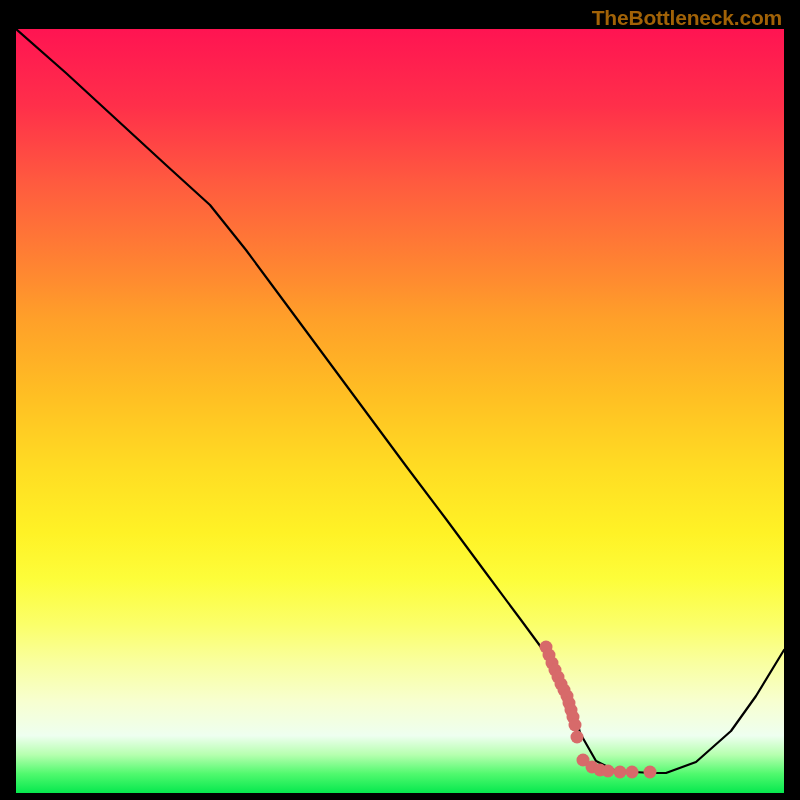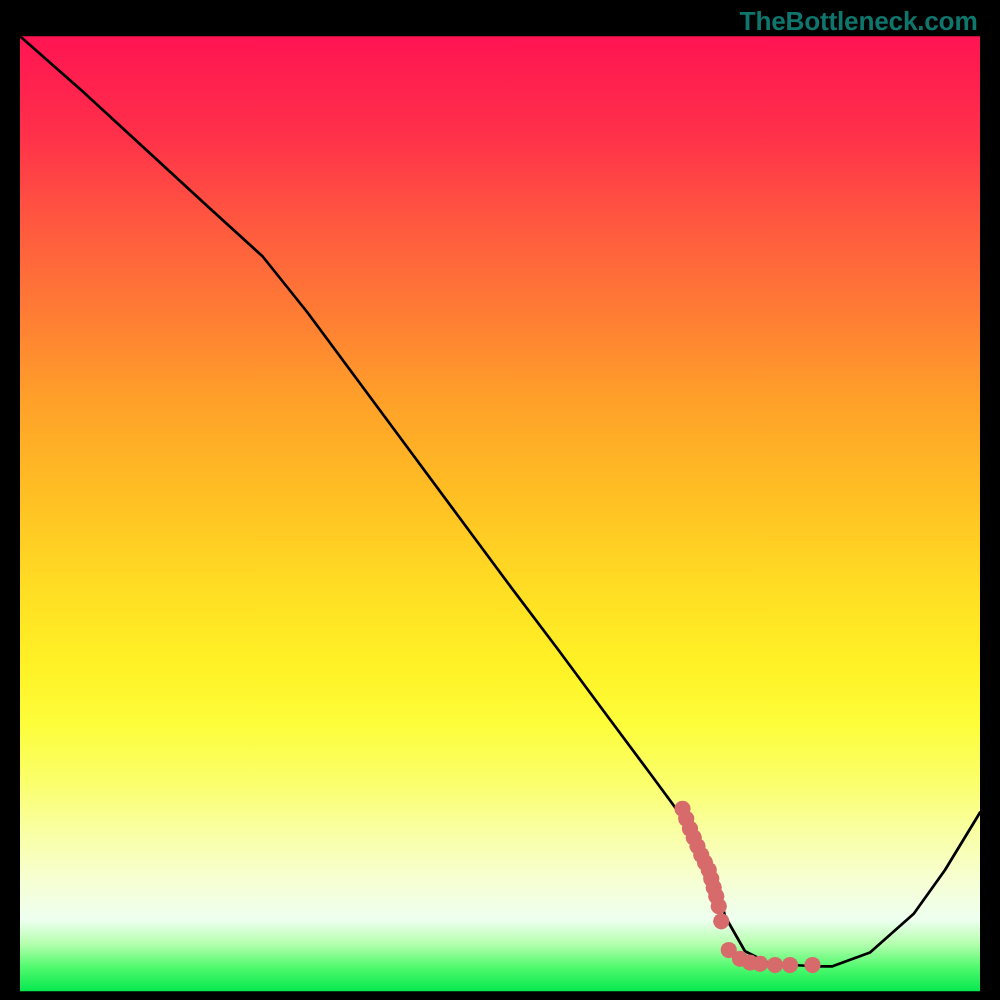--- a/index.html
+++ b/index.html
@@ -44,21 +44,21 @@
       #50f96e 97.5%,
       #06e84e 100%
     );
   }
   .watermark {
     position: absolute;
     right: 18px;
     top: 6px;
     font-size: 21px;
     font-weight: 600;
-    color: #0f766e;
+    color: #a16207;
     letter-spacing: -0.2px;
   }
   svg.curve {
     position: absolute;
     left: 0;
     top: 0;
     width: 768px;
     height: 764px;
   }
 </style>

